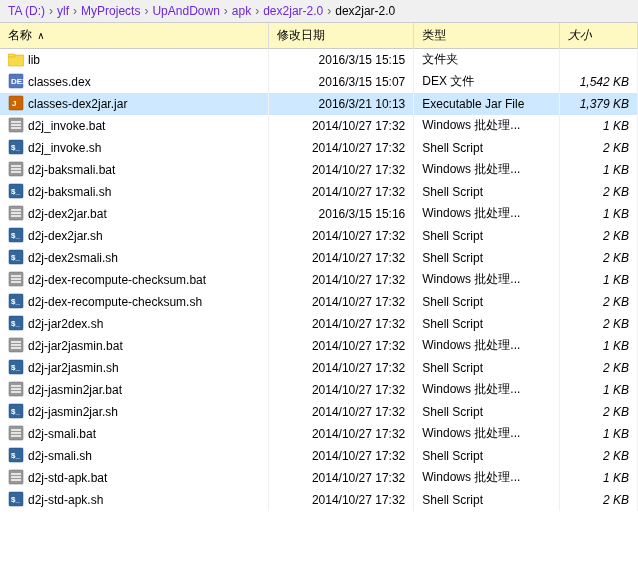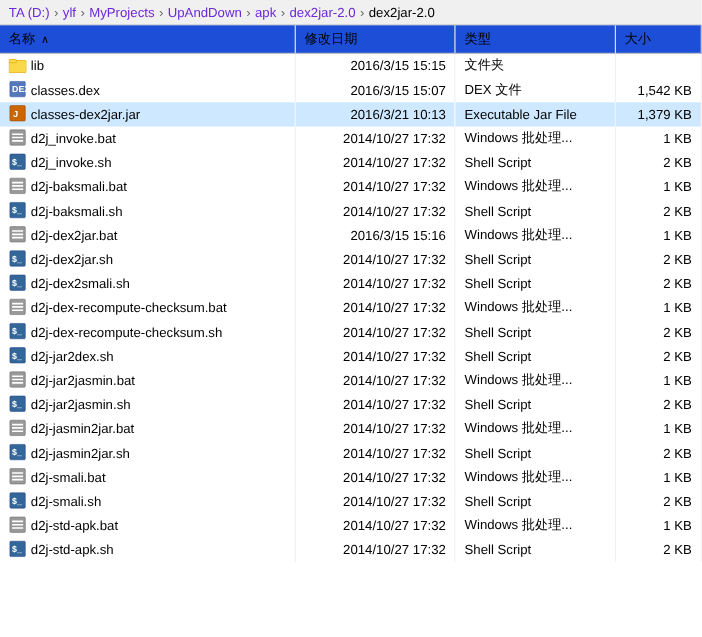--- a/index.html
+++ b/index.html
@@ -30,21 +30,21 @@
       cursor: pointer;
     }
     .breadcrumb-current { color: #000; }
 
     .file-table {
       width: 100%;
       border-collapse: collapse;
       font-size: 12px;
     }
     .file-table thead tr {
-      background: #1d4ed8;
+      background: #fef9c3;
       border-bottom: 1px solid #ccc;
     }
     .file-table thead th {
       text-align: left;
       padding: 4px 8px;
       font-weight: normal;
       border-right: 1px solid #ddd;
       cursor: pointer;
       user-select: none;
       white-space: nowrap;
@@ -59,21 +59,21 @@
     .file-table tbody td {
       padding: 2px 8px;
       border-right: 1px solid #f0f0f0;
       white-space: nowrap;
       overflow: hidden;
       text-overflow: ellipsis;
     }
     .col-name { width: 240px; }
     .col-date { width: 130px; text-align: right; }
     .col-type { width: 130px; }
-    .col-size { width: 70px; text-align: right; }
+    .col-size { width: 70px; text-align: right; font-style: italic; }
 
     .file-icon {
       display: inline-block;
       width: 16px;
       height: 16px;
       margin-right: 4px;
       vertical-align: middle;
       position: relative;
       top: -1px;
     }

